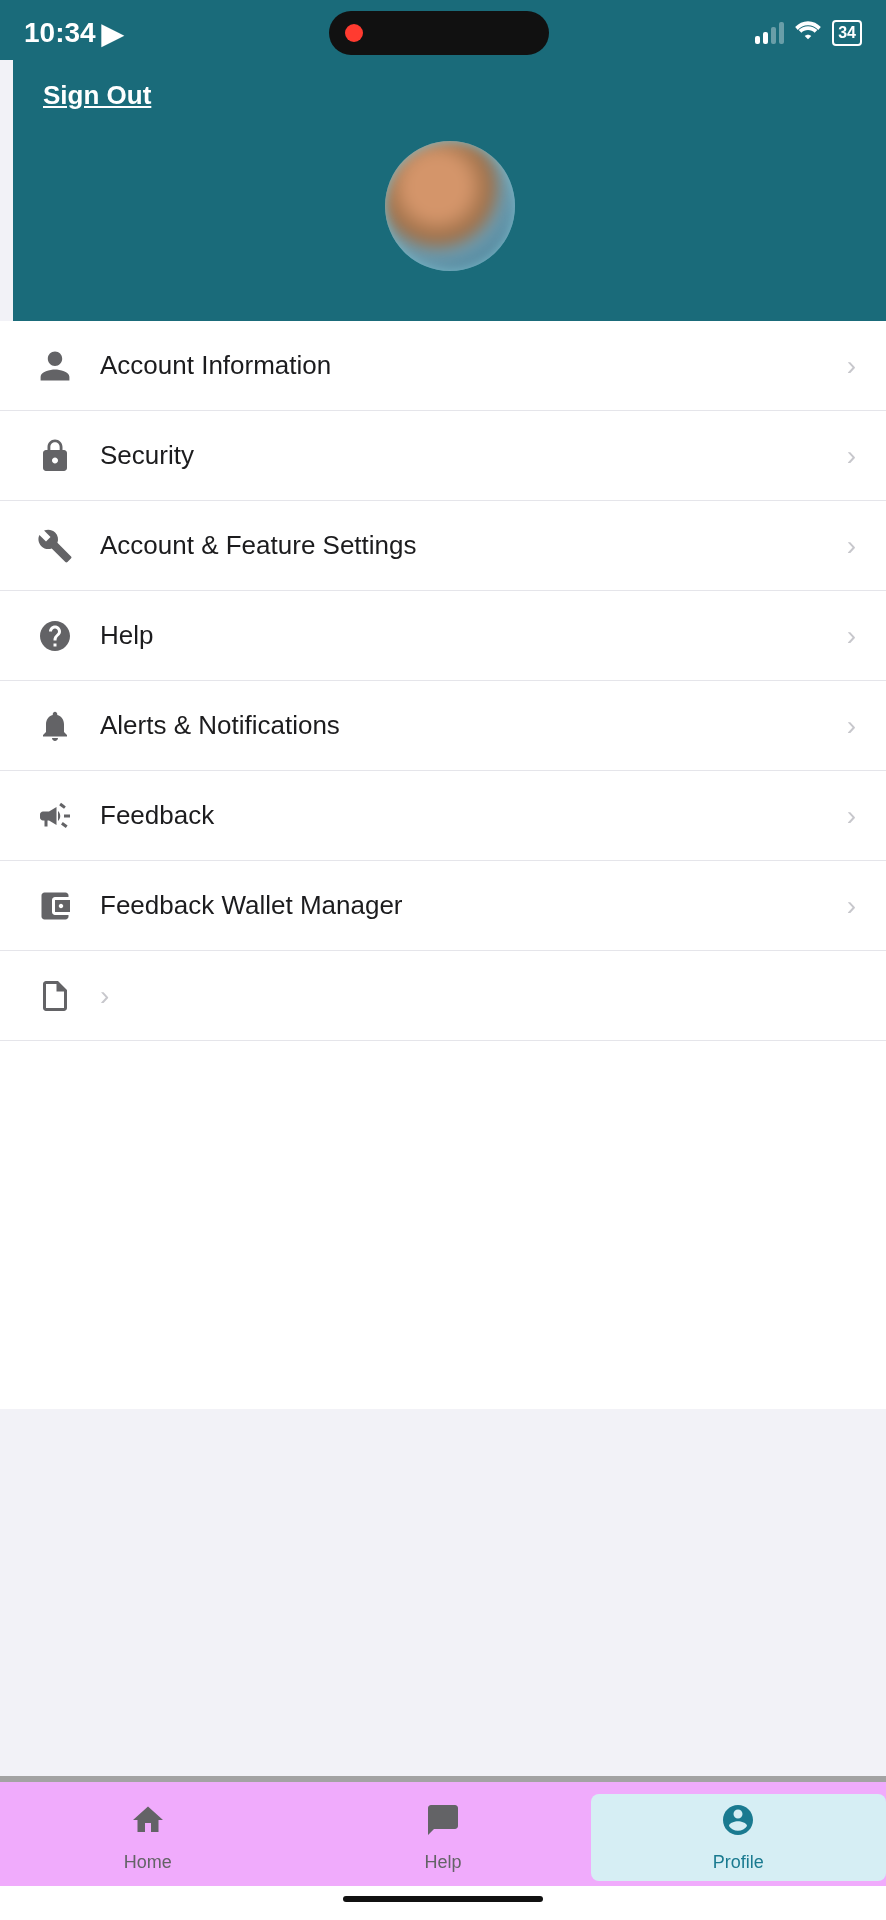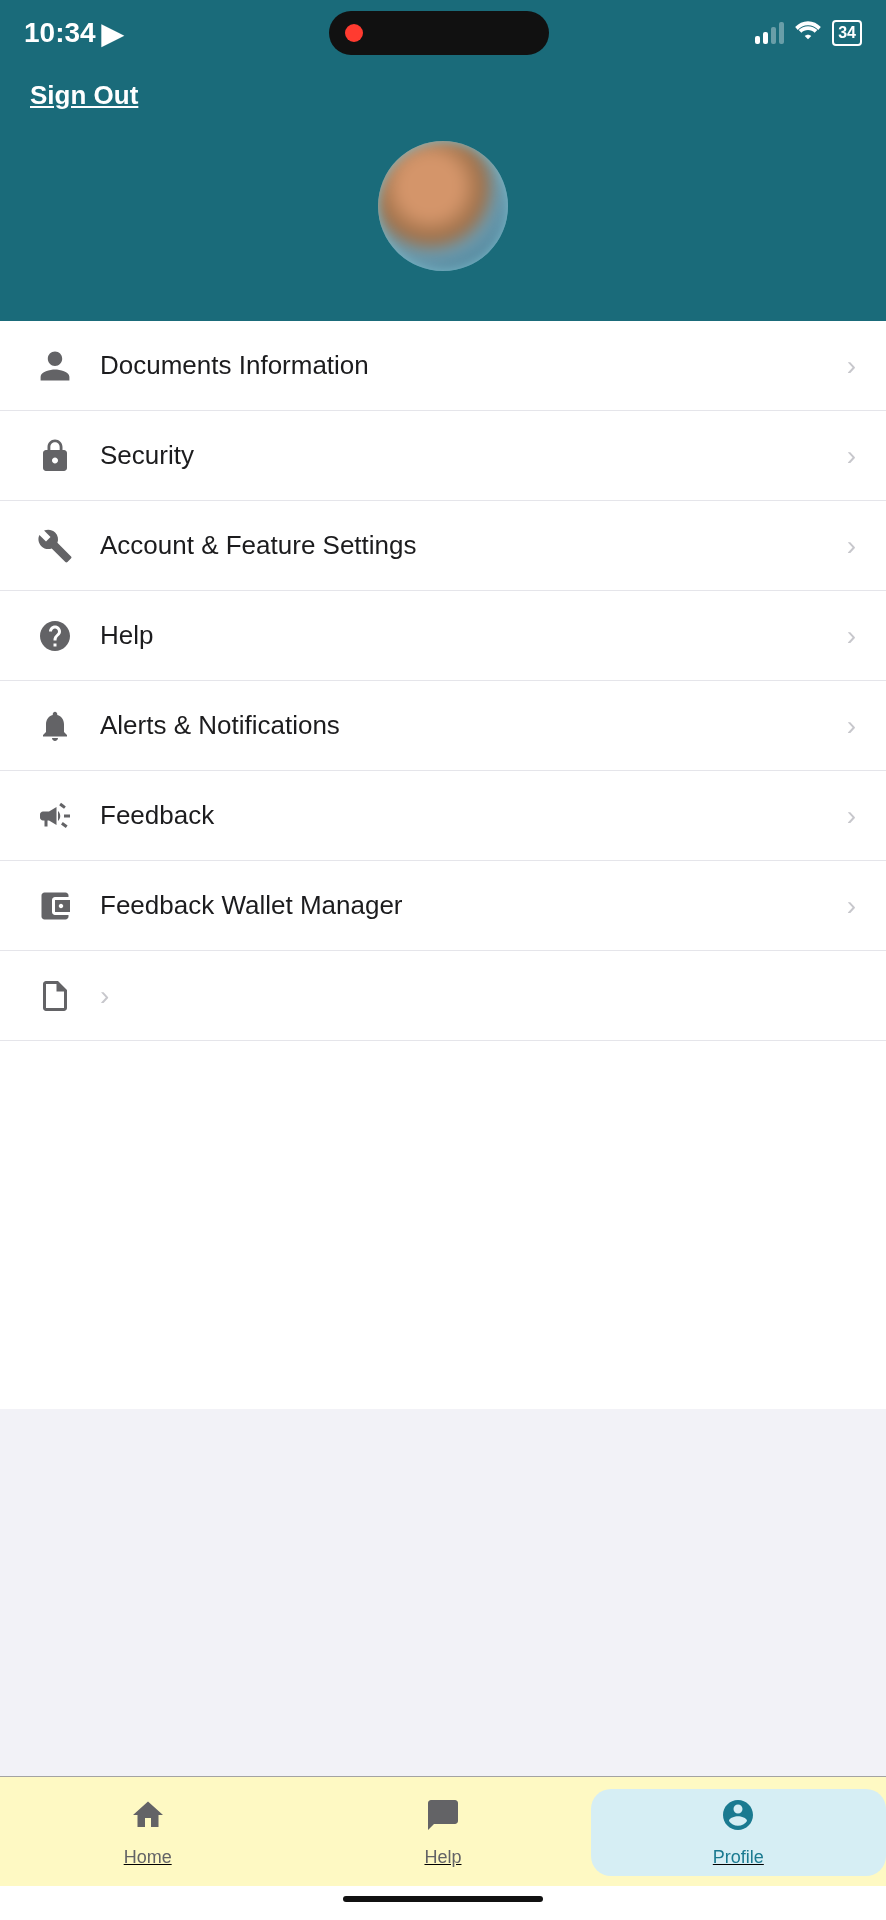--- a/index.html
+++ b/index.html
@@ -93,20 +93,21 @@
     }
 
     
     .header {
       background: #1a6b7a;
       padding: 20px 30px 50px 30px;
       display: flex;
       flex-direction: column;
       align-items: center;
       position: relative;
+      margin-left: 13px;
     }
 
     .sign-out-btn {
       align-self: flex-start;
       color: white;
       font-size: 26px;
       font-weight: 600;
       text-decoration: underline;
       background: none;
       border: none;
@@ -175,42 +176,41 @@
     }
 
     .chevron {
       color: #c7c7cc;
       font-size: 28px;
       font-weight: 300;
     }
 
     
     .tab-bar {
-      background: #fef9c3;
-      border-top: 1px solid #a3a3a3;
+      background: #f0abfc;
+      border-top: 6px solid #a3a3a3;
       display: flex;
       height: 110px;
       align-items: flex-start;
       padding-top: 12px;
-      text-decoration: underline;
     }
 
     .tab-item {
       flex: 1;
       display: flex;
       flex-direction: column;
       align-items: center;
       gap: 6px;
       cursor: pointer;
       padding: 8px 0;
     }
 
     .tab-item.active {
       background: #d6eef4;
-      border-radius: 20px;
+      border-radius: 8px;
     }
 
     .tab-icon {
       font-size: 34px;
       color: #636366;
     }
 
     .tab-item.active .tab-icon {
       color: #1a7a90;
     }
@@ -276,21 +276,21 @@
 </div>
 
 <ul class="menu-list">
 
   <li class="menu-item">
     <div class="menu-icon">
       <svg viewBox="0 0 24 24">
           <path d="M12 12c2.7 0 4.8-2.1 4.8-4.8S14.7 2.4 12 2.4 7.2 4.5 7.2 7.2 9.3 12 12 12zm0 2.4c-3.2 0-9.6 1.6-9.6 4.8v2.4h19.2v-2.4c0-3.2-6.4-4.8-9.6-4.8z"></path>
         </svg>
     </div>
-    <span class="menu-label">Documents Information</span>
+    <span class="menu-label">Account Information</span>
     <span class="chevron">›</span>
   </li>
 
   <li class="menu-item">
     <div class="menu-icon">
       <svg viewBox="0 0 24 24">
           <path d="M18 8h-1V6c0-2.8-2.2-5-5-5S7 3.2 7 6v2H6c-1.1 0-2 .9-2 2v10c0 1.1.9 2 2 2h12c1.1 0 2-.9 2-2V10c0-1.1-.9-2-2-2zm-6 9c-1.1 0-2-.9-2-2s.9-2 2-2 2 .9 2 2-.9 2-2 2zm3.1-9H8.9V6c0-1.7 1.4-3.1 3.1-3.1 1.7 0 3.1 1.4 3.1 3.1v2z"></path>
         </svg>
     </div>
     <span class="menu-label">Security</span>

